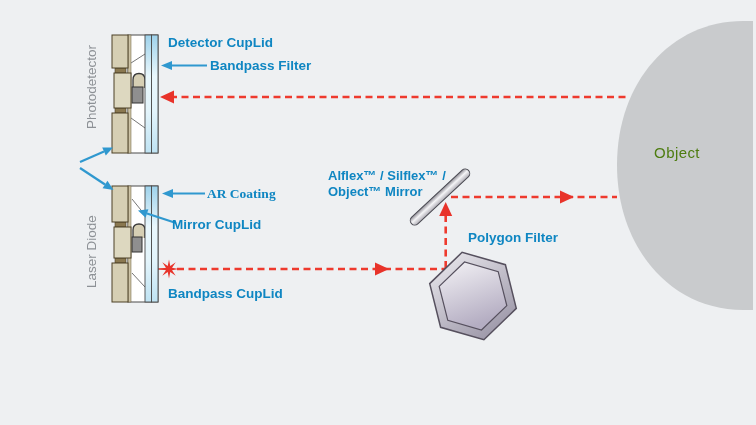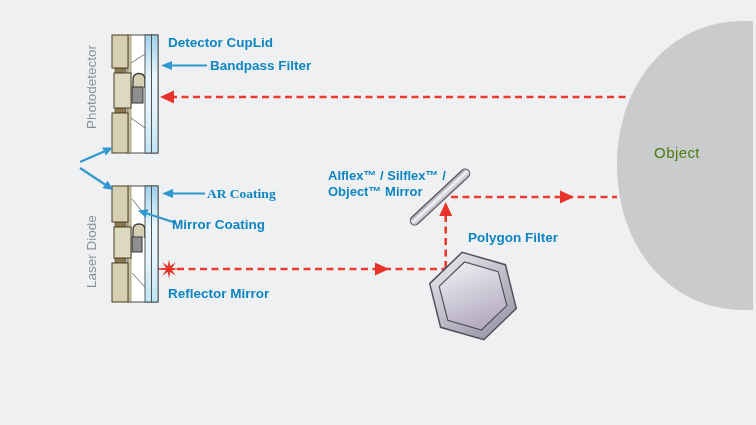--- a/index.html
+++ b/index.html
@@ -127,22 +127,22 @@
       <polygon points="113,147.5 105.8,155.6 102.2,147.4"></polygon>
       <polygon points="113.5,190 102.55,188.3 107.45,180.7"></polygon>
     </g>
   </svg>
 
   <div class="lbl" style="left:168px;top:35px;">Detector CupLid</div>
   <div class="lbl" style="left:210px;top:58px;">Bandpass Filter</div>
 
 
   <div class="lbl" style="left:207px;top:186px;font-family:Liberation Serif, serif;">AR Coating</div>
-  <div class="lbl" style="left:172px;top:217px;">Mirror Coating</div>
-  <div class="lbl" style="left:168px;top:286px;">Reflector Mirror</div>
+  <div class="lbl" style="left:172px;top:217px;">Mirror CupLid</div>
+  <div class="lbl" style="left:168px;top:286px;">Bandpass CupLid</div>
 
   <div class="lbl" style="left:328px;top:140px;font-size:13px;margin-top:28px;">
     <div>Alflex™ / Silflex™ /</div>
     <div>Object™ Mirror</div>
   </div>
 
   <div class="lbl" style="left:468px;top:230px;">Polygon Filter</div>
 
   <div class="objlabel" style="left:617px;top:144px;width:120px;">Object</div>
 

